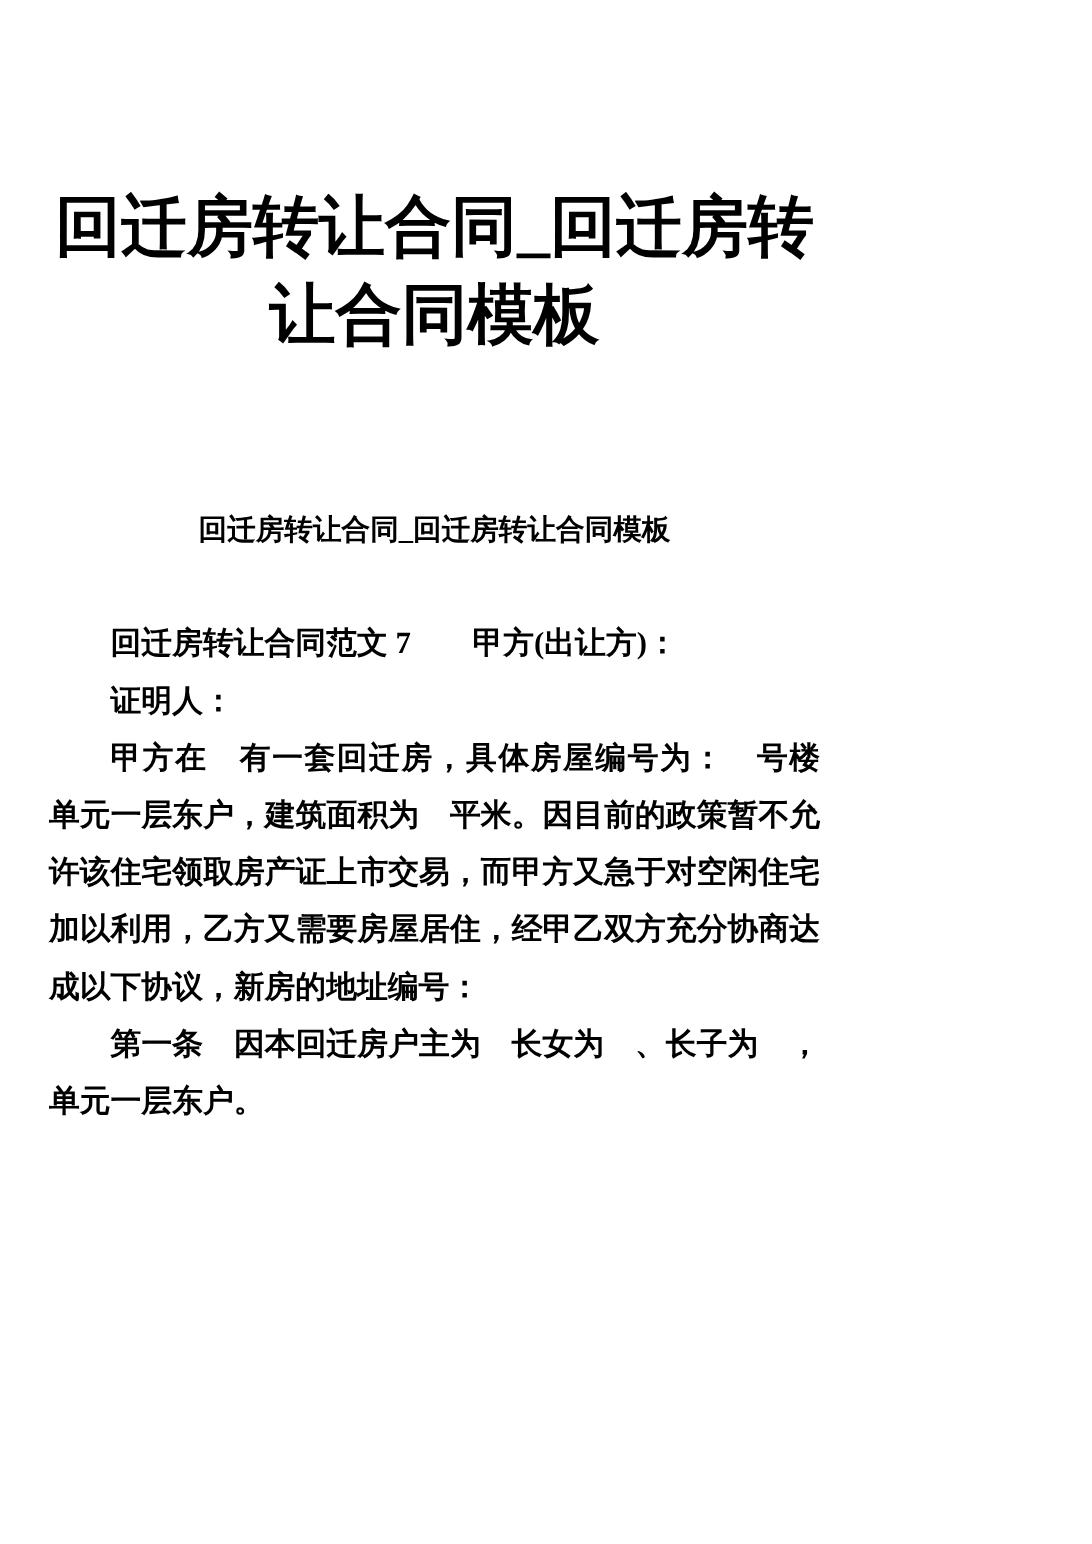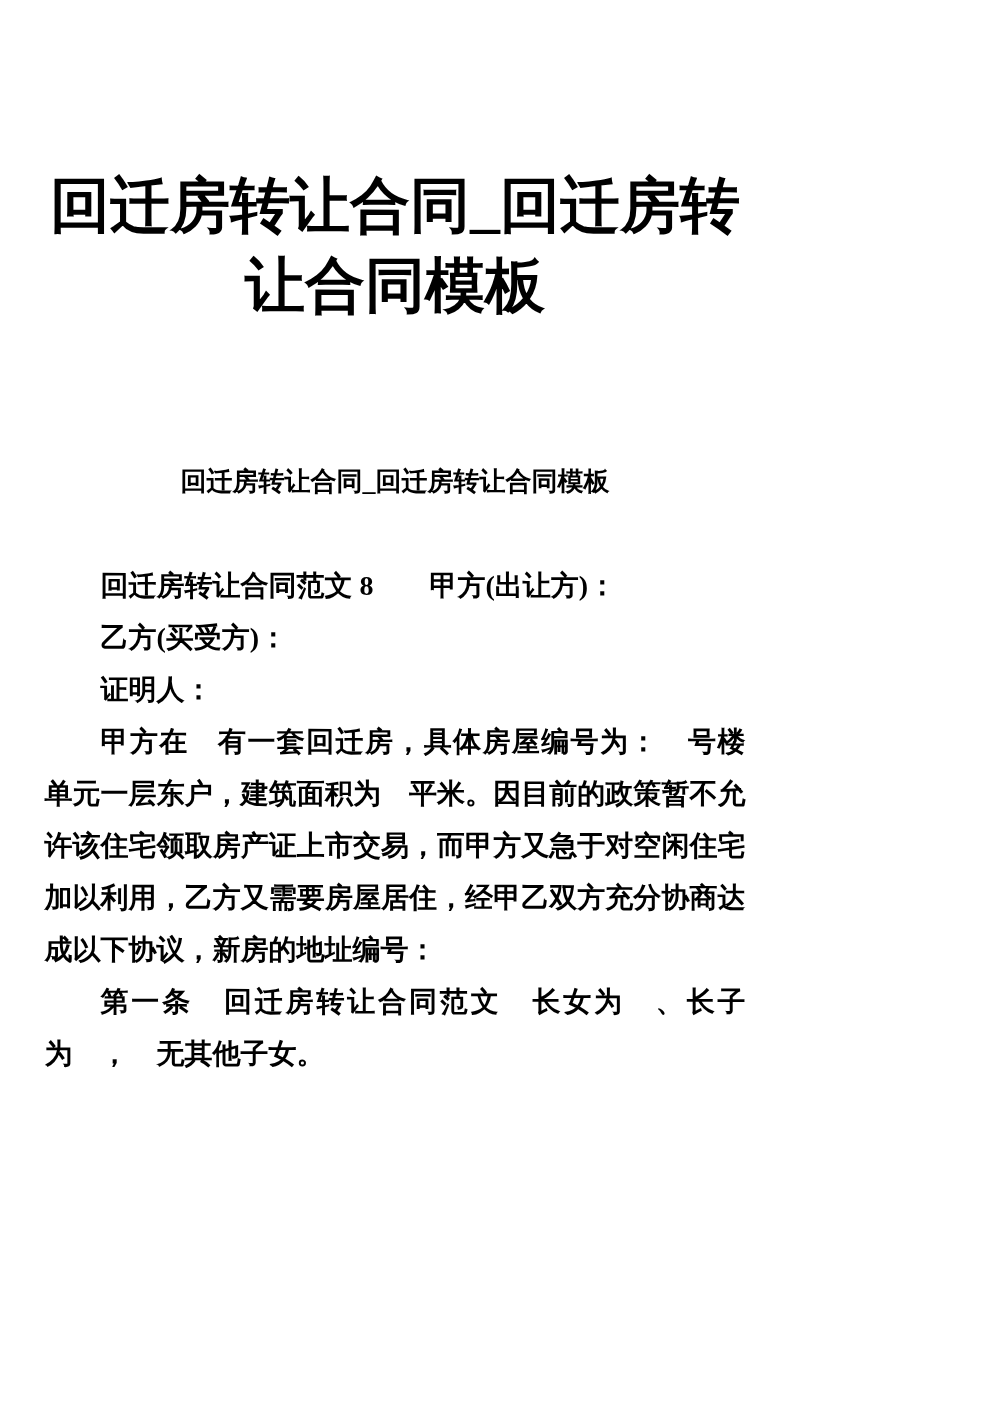--- a/index.html
+++ b/index.html
@@ -54,21 +54,20 @@
 <body>
 
 <div class="page">
   <div class="content">
 
     <h1 class="doc-title">回迁房转让合同_回迁房转让合同模板</h1>
 
     <p class="doc-subtitle">回迁房转让合同_回迁房转让合同模板</p>
 
     <div class="body-block">
-      <p class="para">回迁房转让合同范文 8　　甲方(出让方)：</p>
-      <p class="para">乙方(买受方)：</p>
+      <p class="para">回迁房转让合同范文 7　　甲方(出让方)：</p>
       <p class="para">证明人：</p>
       <p class="para">甲方在　有一套回迁房，具体房屋编号为：　号楼　单元一层东户，建筑面积为　平米。因目前的政策暂不允许该住宅领取房产证上市交易，而甲方又急于对空闲住宅加以利用，乙方又需要房屋居住，经甲乙双方充分协商达成以下协议，新房的地址编号：</p>
-      <p class="para">第一条　回迁房转让合同范文　长女为　、长子为　，　无其他子女。</p>
+      <p class="para">第一条　因本回迁房户主为　长女为　、长子为　，　单元一层东户。</p>
     </div>
 
   </div>
 </div>
 
 </body></html>

